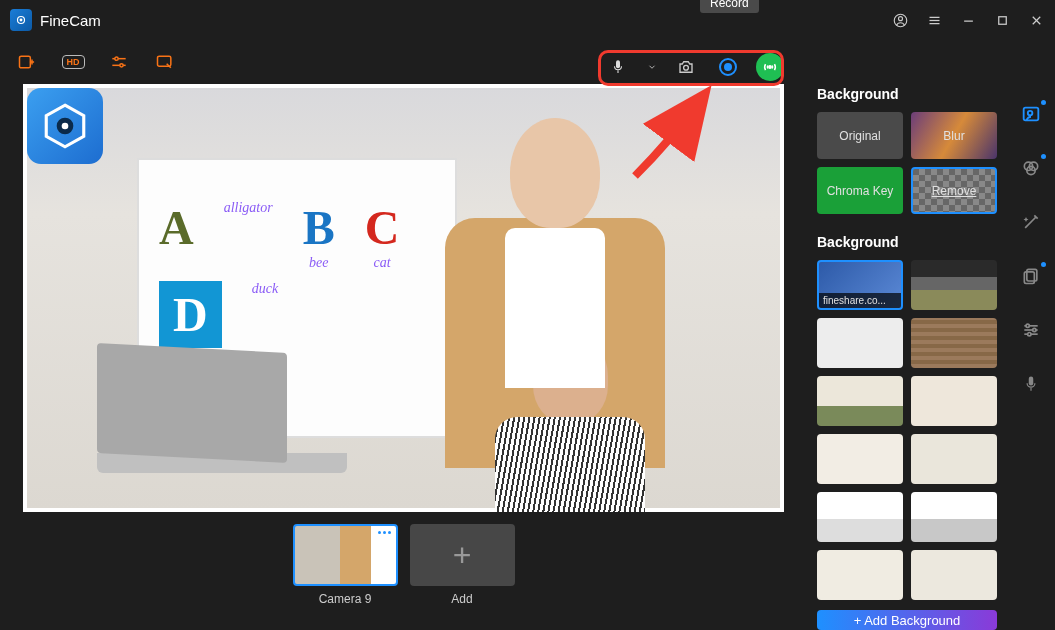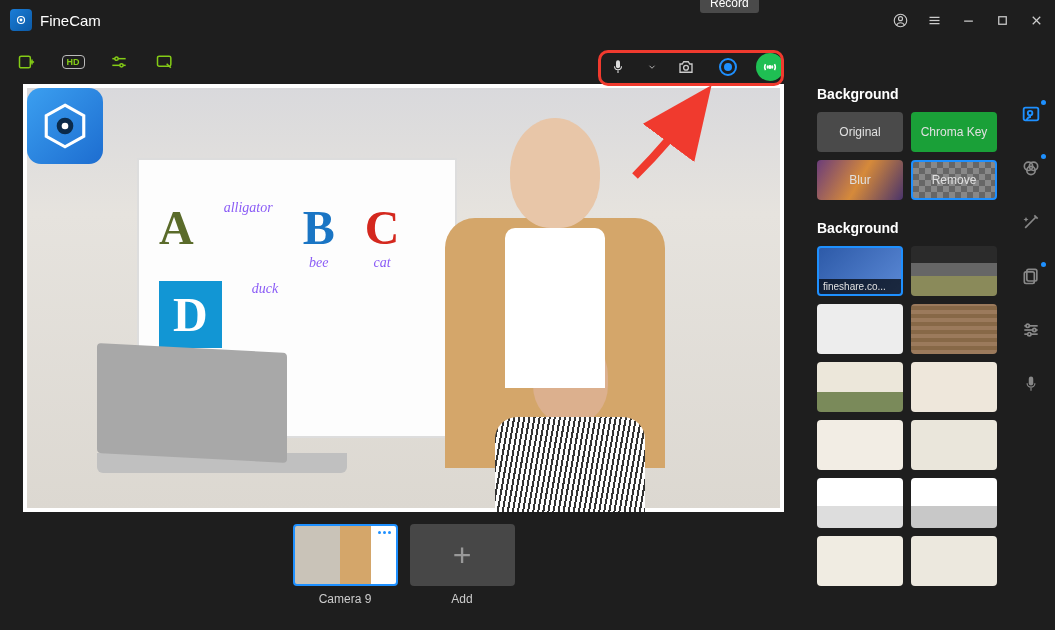--- a/index.html
+++ b/index.html
@@ -27,21 +27,21 @@
 .app-title { font-size: 15px; color: #fff; }
 .win-btn { width:18px; height:18px; display:flex; align-items:center; justify-content:center; cursor:pointer; color:#ccc; }
 .win-btn svg { width:15px; height:15px; }
 
 .toolbar-row {
   height: 44px;
   display:flex; align-items:center; padding:0 14px;
   position:relative;
 }
 .tool-left { display:flex; gap:20px; align-items:center; }
-.tool-btn { width:26px; height:22px; display:flex; align-items:center; justify-content:center; cursor:pointer; color:#84cc16; }
+.tool-btn { width:26px; height:22px; display:flex; align-items:center; justify-content:center; cursor:pointer; color:#f97316; }
 .tool-btn svg { width:22px; height:20px; }
 .hd-box { border:1.5px solid #bbb; border-radius:4px; font-size:9px; padding:1px 4px; font-weight:600; }
 
 .rec-tooltip {
   position:absolute; top:-7px; left:700px;
   background:#4a4a4a; color:#fff; font-size:12px;
   padding:3px 10px; border-radius:3px;
 }
 
 .main {
@@ -135,30 +135,31 @@
 .record-shape::after{content:'';width:8px;height:8px;background:#1e90ff;border-radius:50%;}
 .stream-btn { width:28px;height:28px;border-radius:50%;background:#1fbf53;display:flex;align-items:center;justify-content:center;}
 
 .side-panel {
   width:200px; padding:0 10px;
   display:flex; flex-direction:column;
 }
 .side-h { font-size:14px; color:#fff; margin:2px 0 10px;font-weight:bold;}
 .bg-modes { display:grid; grid-template-columns:1fr 1fr; gap:8px; margin-bottom:18px;}
 .bg-mode {
-  height:40px; border-radius:4px;
+  height:47px; border-radius:4px;
   display:flex; align-items:center; justify-content:center;
   font-size:12px; cursor:pointer; background:#4a4a4a;
 }
 .bg-mode.original { background:#4a4a4a;}
 .bg-mode.blur { background:linear-gradient(120deg,#6b3d7a,#d68a3a,#4a346b); filter:blur(.4px);}
 .bg-mode.chroma { background:#1aa038;}
 .bg-mode.remove {
   background:repeating-conic-gradient(#888 0 25%,#666 0 50%) 0 0/12px 12px;
   border:2px solid #1e90ff;
+  text-decoration:underline;
 }
 .bg-thumbs { display:grid; grid-template-columns:1fr 1fr; gap:8px;}
 .bg-thumb {
   height:50px; border-radius:4px; background:#555;
   cursor:pointer; position:relative; overflow:hidden;
 }
 .bg-thumb.selected { border:2px solid #1e90ff;}
 .bg-thumb-label { position:absolute; bottom:0; left:0; right:0; background:rgba(0,0,0,.7); font-size:10px; padding:2px 4px; white-space:nowrap; overflow:hidden; text-overflow:ellipsis;}
 .add-bg-btn {
   margin-top:10px; height:34px; border-radius:4px;
@@ -377,41 +378,42 @@
         <div class="scene-thumb add">+</div>
         <div class="scene-label">Add</div>
       </div>
     </div>
   </div>
 
   <div class="side-panel">
     <div class="side-h">Background</div>
     <div class="bg-modes">
       <div class="bg-mode original">Original</div>
+      <div class="bg-mode blur">Blur</div>
       <div class="bg-mode chroma">Chroma Key</div>
-      <div class="bg-mode blur">Blur</div>
       <div class="bg-mode remove">Remove</div>
     </div>
     <div class="side-h">Background</div>
     <div class="bg-thumbs">
       <div class="bg-thumb selected t0">
           <div class="bg-thumb-label">fineshare.co...</div>
         </div>
       <div class="bg-thumb t1"></div>
       <div class="bg-thumb t2"></div>
       <div class="bg-thumb t3"></div>
       <div class="bg-thumb t4"></div>
       <div class="bg-thumb t5"></div>
       <div class="bg-thumb t6"></div>
       <div class="bg-thumb t7"></div>
       <div class="bg-thumb t8"></div>
       <div class="bg-thumb t9"></div>
       <div class="bg-thumb t10"></div>
       <div class="bg-thumb t11"></div>
     </div>
+    <div class="add-bg-btn">+ Add Background</div>
   </div>
 
   <div class="right-rail">
     <div class="rail-btn active rail-dot">
         <svg viewBox="0 0 24 24" width="22" height="22" fill="none" stroke="currentColor" stroke-width="2">
           <rect x="4" y="5" width="16" height="14" rx="2"></rect>
           <circle cx="11" cy="11" r="2.5"></circle>
           <path d="M7 19c1-2.5 3-4 5-4"></path>
         </svg>
       </div>

